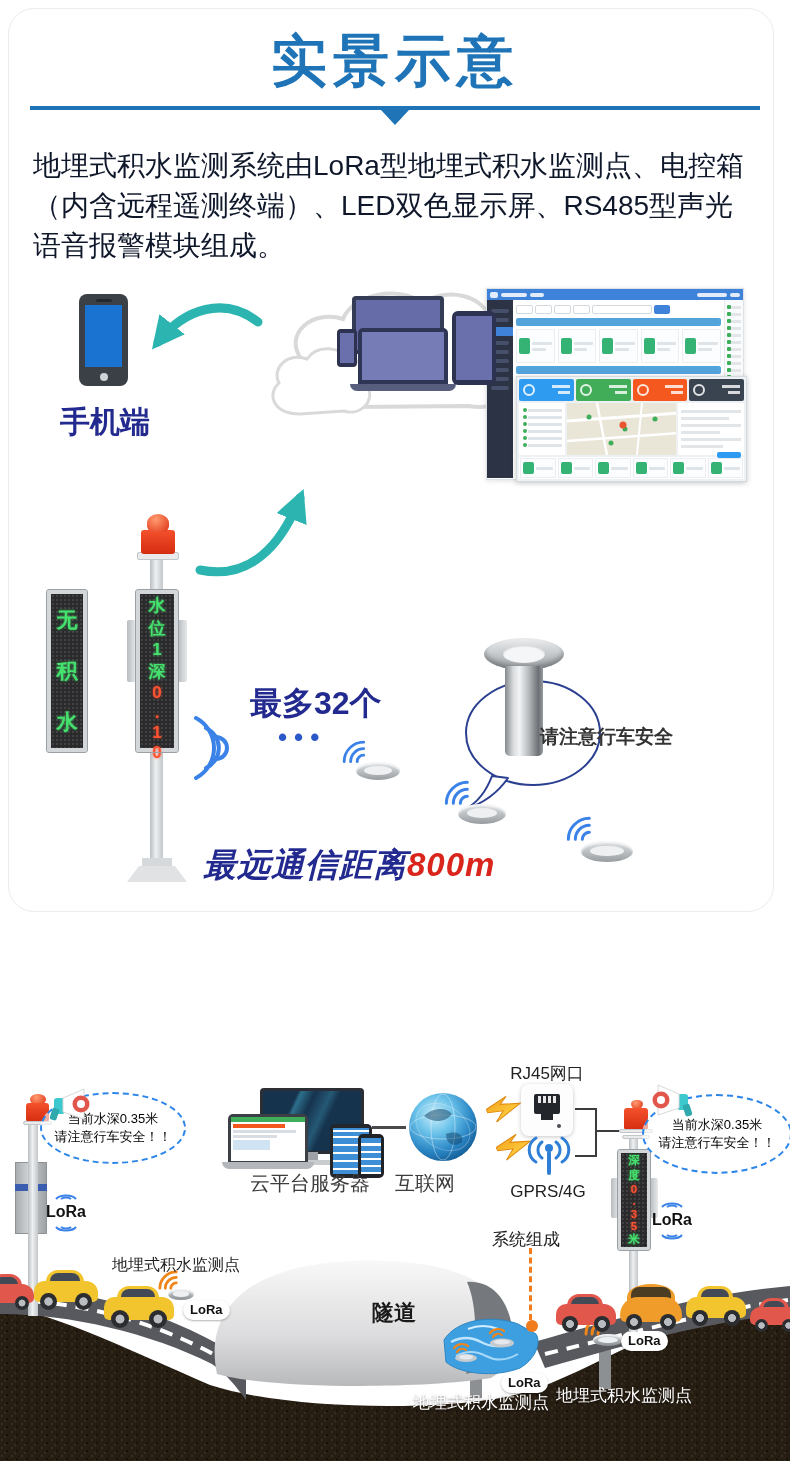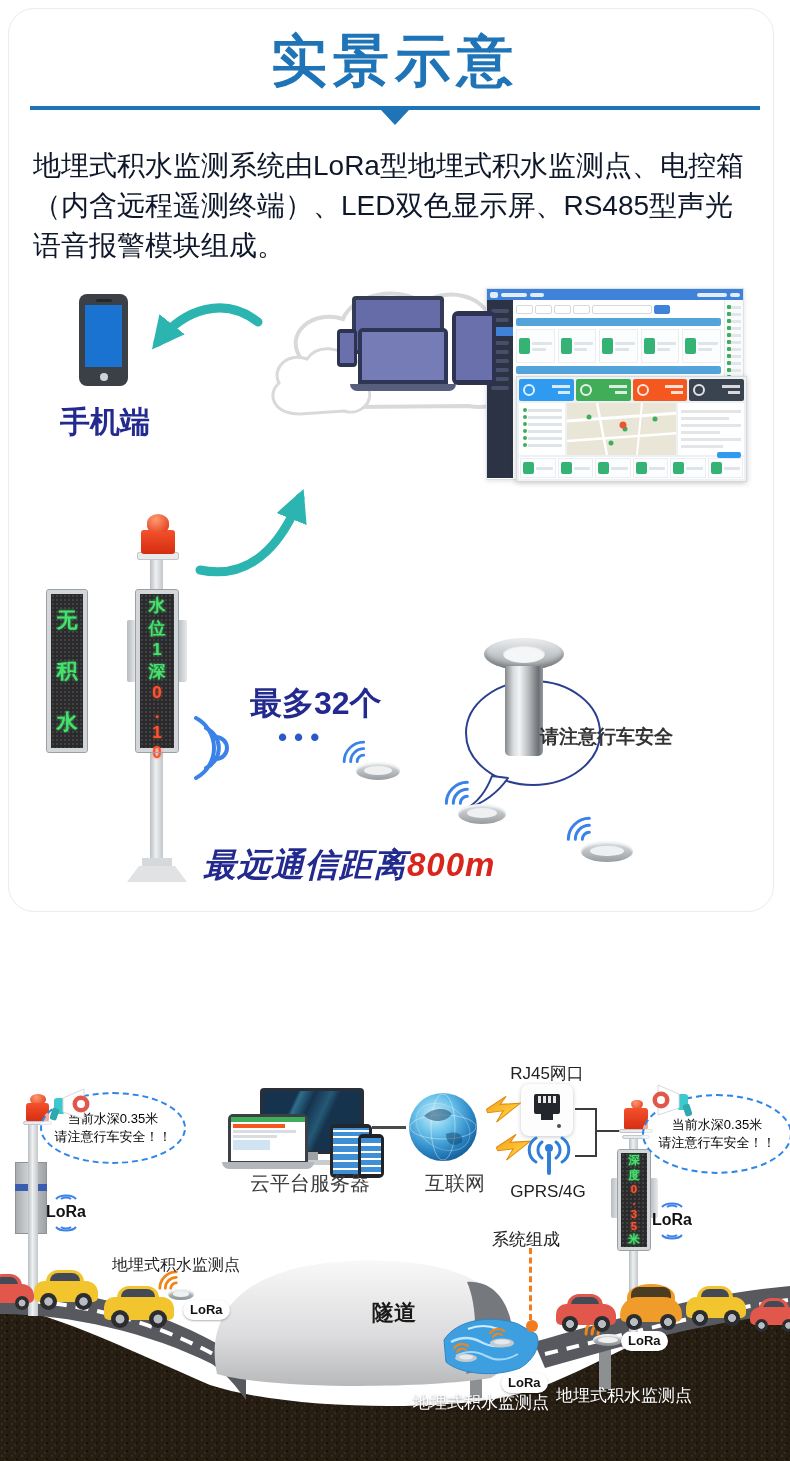--- a/index.html
+++ b/index.html
@@ -670,21 +670,21 @@
   <div class="abs" style="left:406px;top:1090px;width:74px;height:74px;z-index:4">
     <svg width="74" height="74">
       <circle cx="37" cy="37" r="34" fill="url(#gg)"></circle>
       <ellipse cx="37" cy="37" rx="33" ry="12" fill="none" stroke="rgba(255,255,255,.4)"></ellipse>
       <ellipse cx="37" cy="37" rx="12" ry="33" fill="none" stroke="rgba(255,255,255,.4)"></ellipse>
       <ellipse cx="37" cy="37" rx="29" ry="21" fill="none" stroke="rgba(255,255,255,.25)" transform="rotate(32 37 37)"></ellipse>
       <path d="M18,26 C26,18 40,16 46,24 C40,32 28,34 18,26 Z" fill="rgba(10,60,95,.5)"></path>
       <path d="M40,44 C50,40 58,44 56,52 C48,58 40,54 40,44 Z" fill="rgba(10,60,95,.45)"></path>
     </svg>
   </div>
-  <div class="scenelabel" style="left:424px;top:1170px;width:62px">互联网</div>
+  <div class="scenelabel" style="left:394px;top:1170px;width:62px">互联网</div>
 
   <div class="abs" style="left:486px;top:1096px;z-index:4;transform:rotate(8deg)">
     <svg width="36" height="28" viewBox="0 0 36 28">
         <polygon points="0,16 18,0 13,9 33,5 12,27 17,15 2,19" fill="url(#bg1)" stroke="#e08a10"></polygon>
       </svg>
   </div>
   <div class="abs" style="left:496px;top:1134px;z-index:4;transform:rotate(8deg)">
     <svg width="36" height="28" viewBox="0 0 36 28">
         <polygon points="0,16 18,0 13,9 33,5 12,27 17,15 2,19" fill="url(#bg1)" stroke="#e08a10"></polygon>
       </svg>

